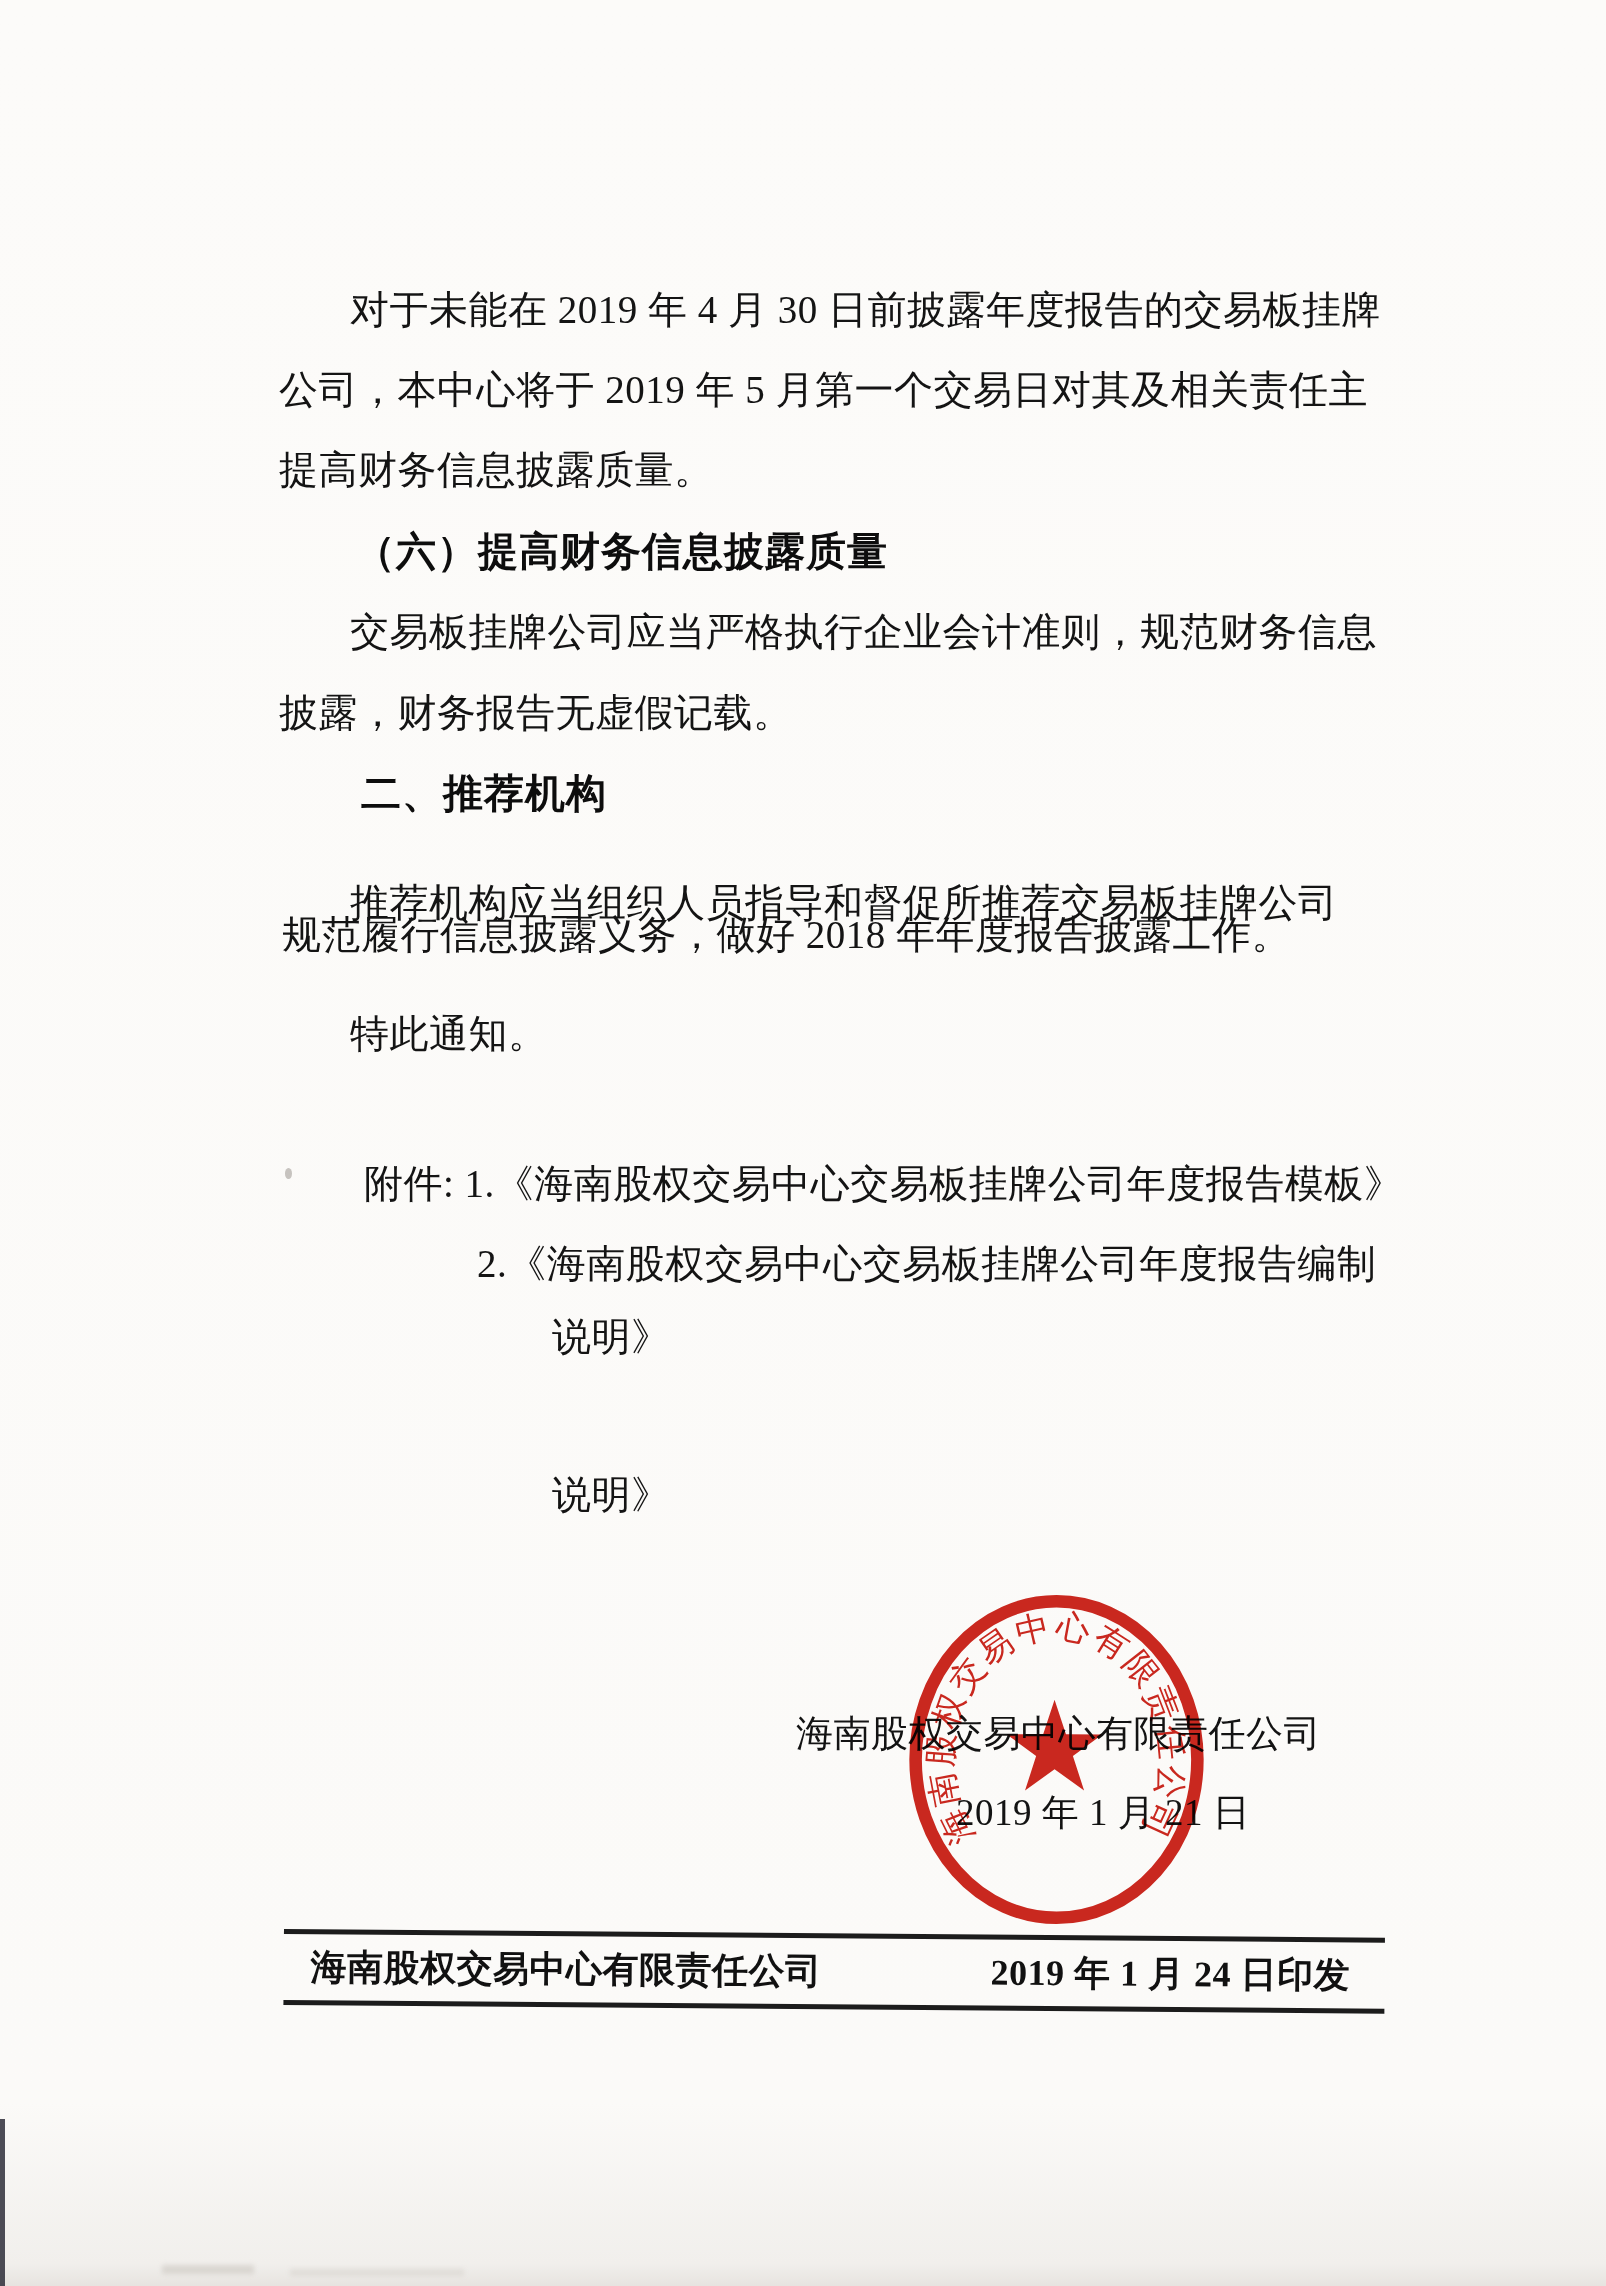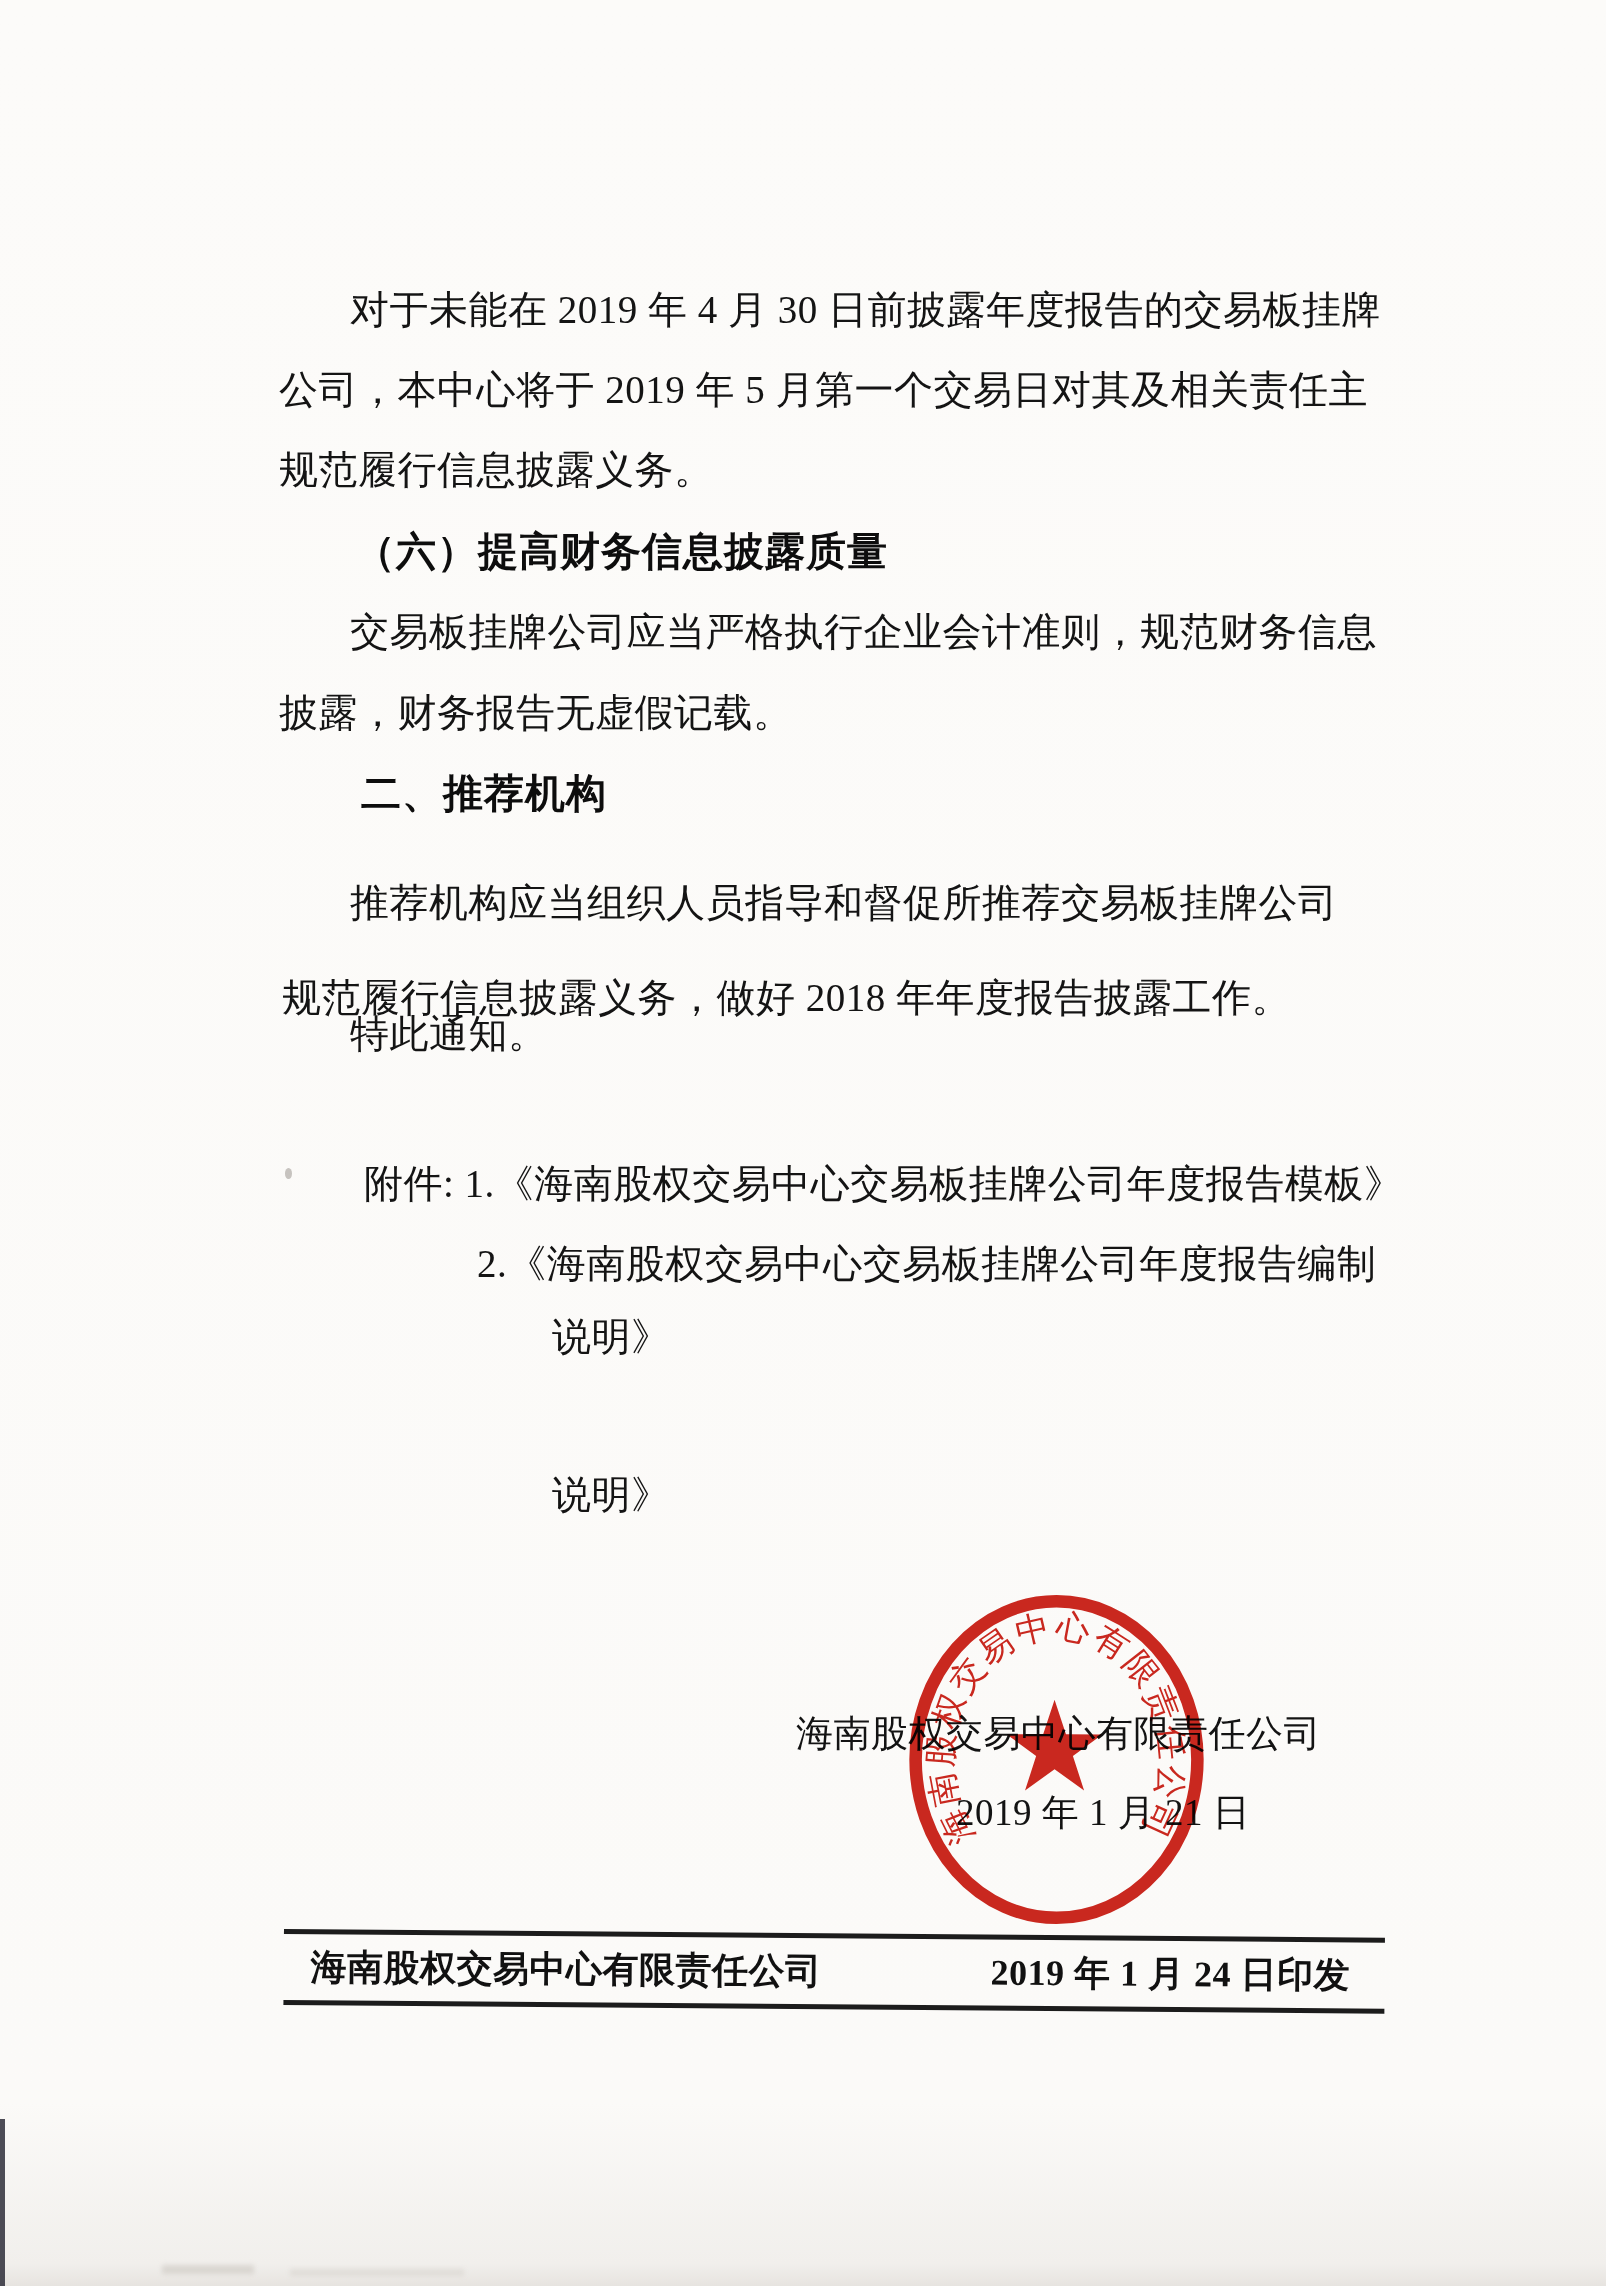--- a/index.html
+++ b/index.html
@@ -44,31 +44,31 @@
   }
   .smudge{position:absolute;background:#c9c4bd;filter:blur(2.9px);opacity:.55;}
 </style>
 </head>
 <body>
 
 <div class="page">
 
   <div class="line" style="left:350px;top:283px;">对于未能在 2019 年 4 月 30 日前披露年度报告的交易板挂牌</div>
   <div class="line" style="left:279px;top:363px;">公司，本中心将于 2019 年 5 月第一个交易日对其及相关责任主</div>
-  <div class="line" style="left:279px;top:443px;">规范履行信息披露义务。</div>
+  <div class="line" style="left:279px;top:443px;">提高财务信息披露质量。</div>
 
   <div class="line" style="left:350px;top:605px;">交易板挂牌公司应当严格执行企业会计准则，规范财务信息</div>
 
   <div class="line heading" style="left:355px;top:524px;">（六）提高财务信息披露质量</div>
   <div class="line" style="left:279px;top:686px;">披露，财务报告无虚假记载。</div>
 
   <div class="line heading" style="left:361px;top:766px;">二、推荐机构</div>
 
   <div class="line" style="left:350px;top:847px;margin-top:29px;">推荐机构应当组织人员指导和督促所推荐交易板挂牌公司</div>
-  <div class="line" style="left:282px;top:971px;">规范履行信息披露义务，做好 2018 年年度报告披露工作。</div>
+  <div class="line" style="left:282px;top:908px;">规范履行信息披露义务，做好 2018 年年度报告披露工作。</div>
 
   <div class="line" style="left:350px;top:1007px;">特此通知。</div>
 
   <div class="line" style="left:364px;top:1157px;">附件: 1.《海南股权交易中心交易板挂牌公司年度报告模板》</div>
   <div class="line" style="left:477px;top:1237px;">2.《海南股权交易中心交易板挂牌公司年度报告编制</div>
   <div class="line" style="left:552px;top:1310px;">说明》</div>
   <div class="line" style="left:552px;top:1468px;">说明》</div>
 
   <div class="line sig" style="left:796px;top:1709px;">海南股权交易中心有限责任公司</div>
   <div class="line sig" style="left:956px;top:1788px;">2019 年 1 月 21 日</div>

